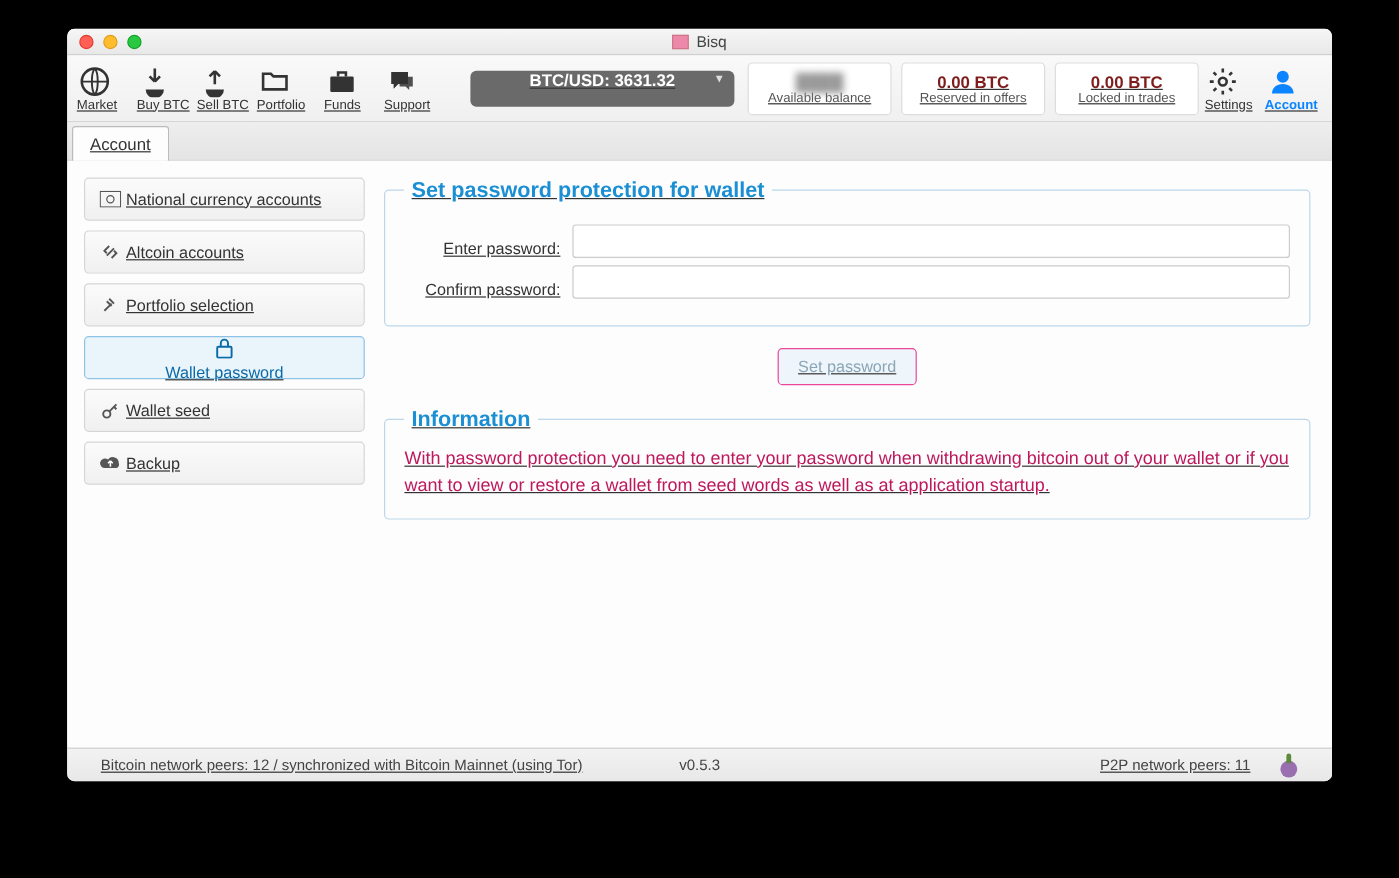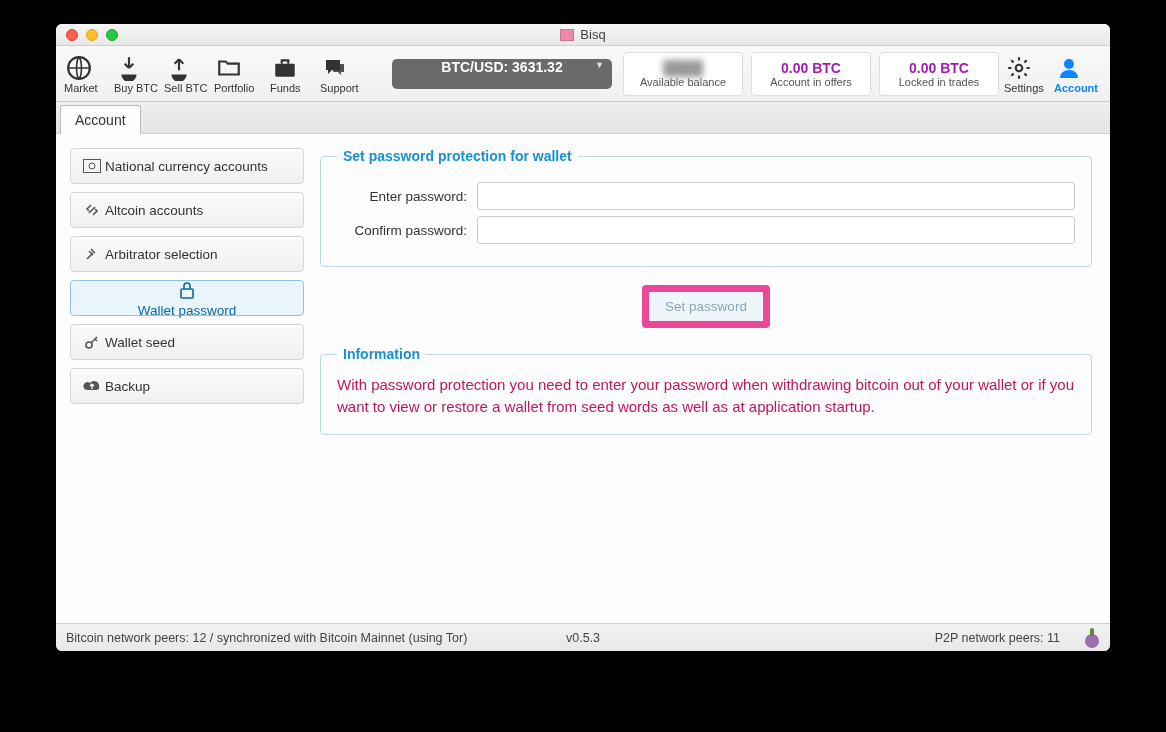--- a/index.html
+++ b/index.html
@@ -17,20 +17,21 @@
     left: 56px;
     top: 24px;
     width: 1054px;
     height: 627px;
     background: #fff;
     border-radius: 6px;
     box-shadow: 0 20px 60px rgba(0,0,0,0.5);
     display: flex;
     flex-direction: column;
     overflow: hidden;
+    text-decoration: underline;
   }
   
   .titlebar {
     height: 22px;
     background: linear-gradient(#f6f6f6,#e8e8e8);
     border-bottom: 1px solid #d0d0d0;
     display: flex;
     align-items: center;
     position: relative;
   }
@@ -79,21 +80,21 @@
     position:relative; margin:0 6px;
     width:220px;
   }
   .price-pill .chev { position:absolute; right:10px; font-size:10px; color:#ddd;}
   .balance-box {
     background:#fff; border:1px solid #ddd; border-radius:4px;
     width:120px; height:44px; margin:0 3px;
     display:flex; flex-direction:column; align-items:center; justify-content:center;
     font-size:11px; color:#555;
   }
-  .balance-box .val { font-size:14px; font-weight:600; color:#a21caf;}
+  .balance-box .val { font-size:14px; font-weight:600; color:#7f1d1d;}
   .balance-box.blurred .val { filter: blur(3px); color:#999;}
   
   .tabstrip {
     height:32px; background:linear-gradient(#eee,#e4e4e4);
     border-bottom:1px solid #ccc;
     display:flex; align-items:flex-end; padding-left:4px;
   }
   .tab {
     background:#fdfdfd; border:1px solid #bbb; border-bottom:none;
     border-radius:3px 3px 0 0;
@@ -122,43 +123,43 @@
   .side-btn .sico { width:18px; height:18px; display:flex; align-items:center; justify-content:center; color:#555;}
   .side-btn.active .sico { color:#0a6aa8;}
   .content {
     flex:1; padding:14px 18px 10px 6px;
   }
   fieldset.group {
     border:1px solid #bcd7ea; border-radius:4px;
     padding:12px 16px 16px 16px; margin-bottom:18px;
   }
   fieldset.group legend {
-    color:#1a8fd4; font-weight:bold; font-size:14px; padding:0 6px;
+    color:#1a8fd4; font-weight:bold; font-size:18px; padding:0 6px;
   }
   .form-row {
-    display:flex; align-items:center; margin:6px 0;
+    display:flex; align-items:flex-end; margin:6px 0;
   }
   .form-row label {
     width:140px; text-align:right; padding-right:10px; font-size:13.5px; color:#333;
   }
   .form-row input[type=password]{
     flex:1; height:28px; border:1px solid #ccc; border-radius:3px;
     padding:0 8px; font-size:13px;
   }
   .center-btn-row { display:flex; justify-content:center; margin:8px 0 18px 0;}
   .pw-btn {
-    background:#eef6fb; border:7px solid #ec4899; color:#8aa5b6;
+    background:#eef6fb; border:1px solid #ec4899; color:#8aa5b6;
     border-radius:4px; padding:7px 16px; font-size:13.5px;text-align:right;
   }
   .info-text { font-size:15px; color:#be185d; line-height:1.45;}
   
   .statusbar {
     height:28px; background:linear-gradient(#f2f2f2,#e8e8e8);
     border-top:1px solid #ccc;
-    display:flex; align-items:center; padding:0 10px;
+    display:flex; align-items:center; padding:0 28px;
     font-size:12.5px; color:#444;
   }
   .statusbar .mid { position:absolute; left:0; right:0; text-align:center;}
   .statusbar .right { margin-left:auto; display:flex; align-items:center; gap:24px;}
   .onion {
     width:16px; height:20px; position:relative;
   }
   .onion::before {
     content:""; position:absolute; bottom:0; left:1px; width:14px; height:14px;
     background:#9a6fb0; border-radius:50%;
@@ -247,21 +248,21 @@
       <span>BTC/USD: 3631.32</span>
       <span class="chev">▾</span>
     </div>
 
     <div class="balance-box blurred">
       <span class="val">████</span>
       <span>Available balance</span>
     </div>
     <div class="balance-box">
       <span class="val">0.00 BTC</span>
-      <span>Account in offers</span>
+      <span>Reserved in offers</span>
     </div>
     <div class="balance-box">
       <span class="val">0.00 BTC</span>
       <span>Locked in trades</span>
     </div>
 
     <div class="tool-item narrow">
       <span class="ico">
         <svg width="26" height="26" viewBox="0 0 24 24">
             <circle cx="12" cy="12" r="3" fill="none" stroke="#333" stroke-width="2"></circle>
@@ -305,21 +306,21 @@
             </svg>
         </span>
         <span>Altcoin accounts</span>
       </div>
       <div class="side-btn">
         <span class="sico">
           <svg width="18" height="18" viewBox="0 0 18 18">
               <path d="M4 14l6-6M8 4l4 4M6 6l4 4" stroke="currentColor" stroke-width="1.6" fill="none"></path>
             </svg>
         </span>
-        <span>Arbitrator selection</span>
+        <span>Portfolio selection</span>
       </div>
       <div class="side-btn active">
         <span class="sico">
           <svg width="16" height="18" viewBox="0 0 16 18">
               <rect x="2" y="8" width="12" height="9" rx="1" fill="none" stroke="currentColor" stroke-width="1.6"></rect>
               <path d="M5 8V5a3 3 0 0 1 6 0v3" fill="none" stroke="currentColor" stroke-width="1.6"></path>
             </svg>
         </span>
         <span>Wallet password</span>
       </div>

